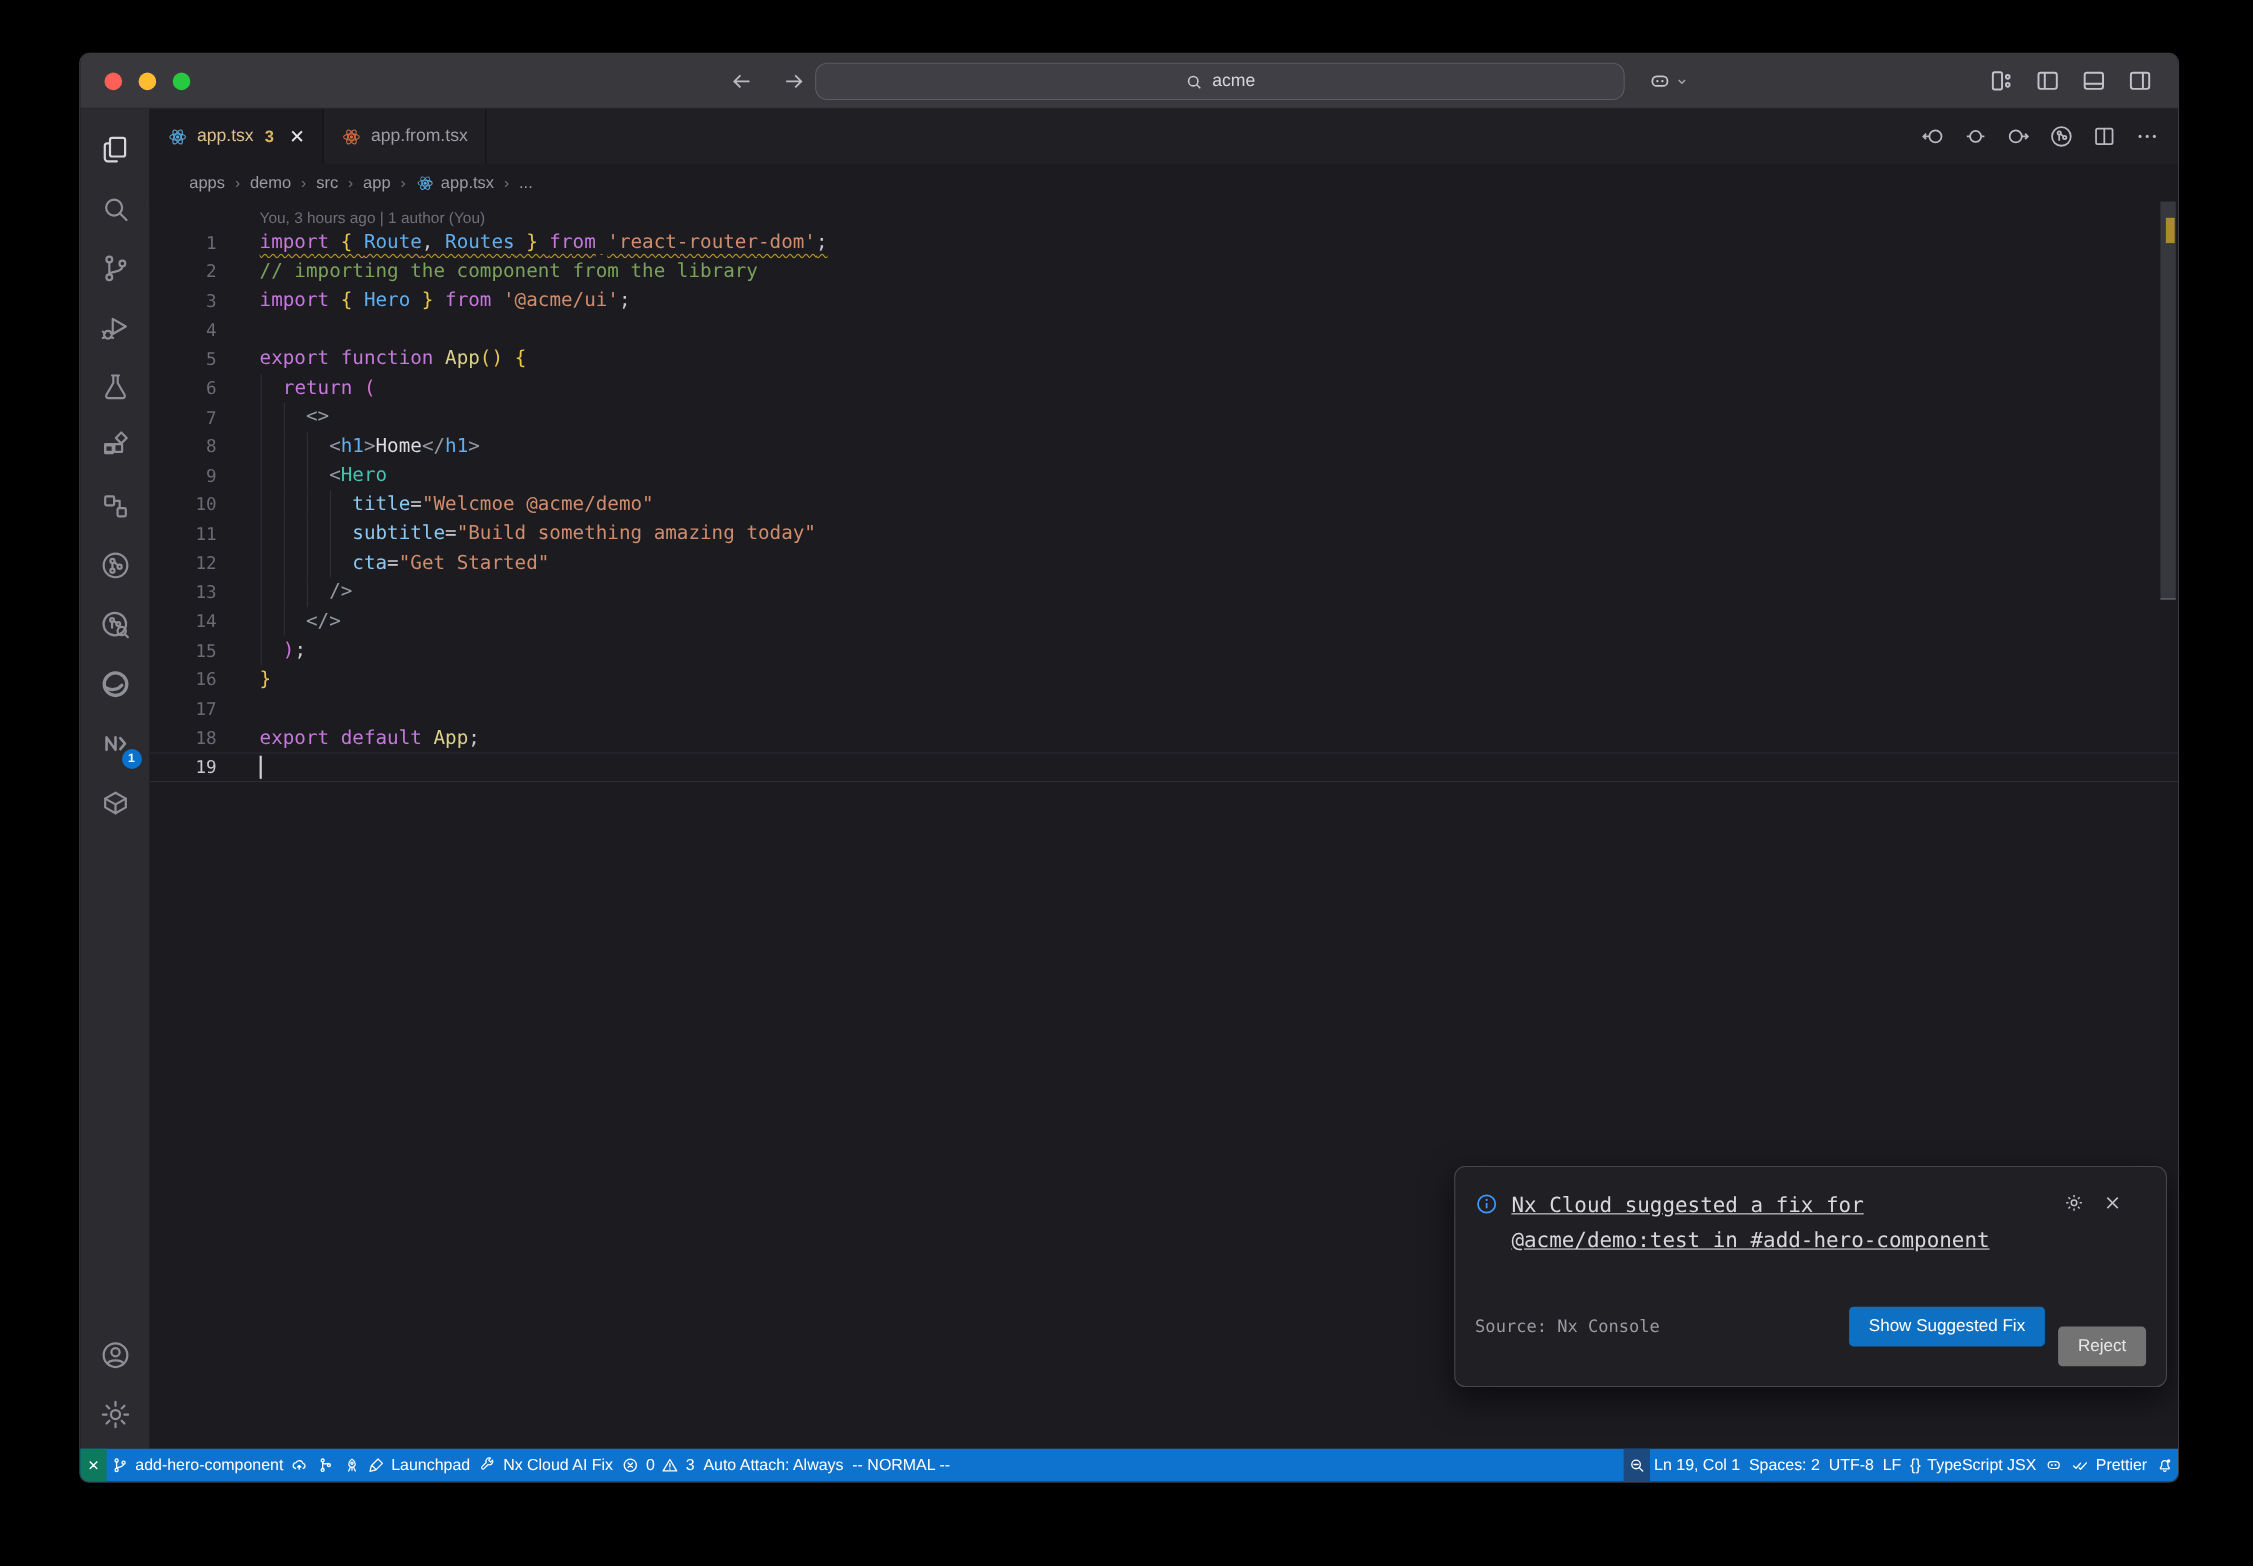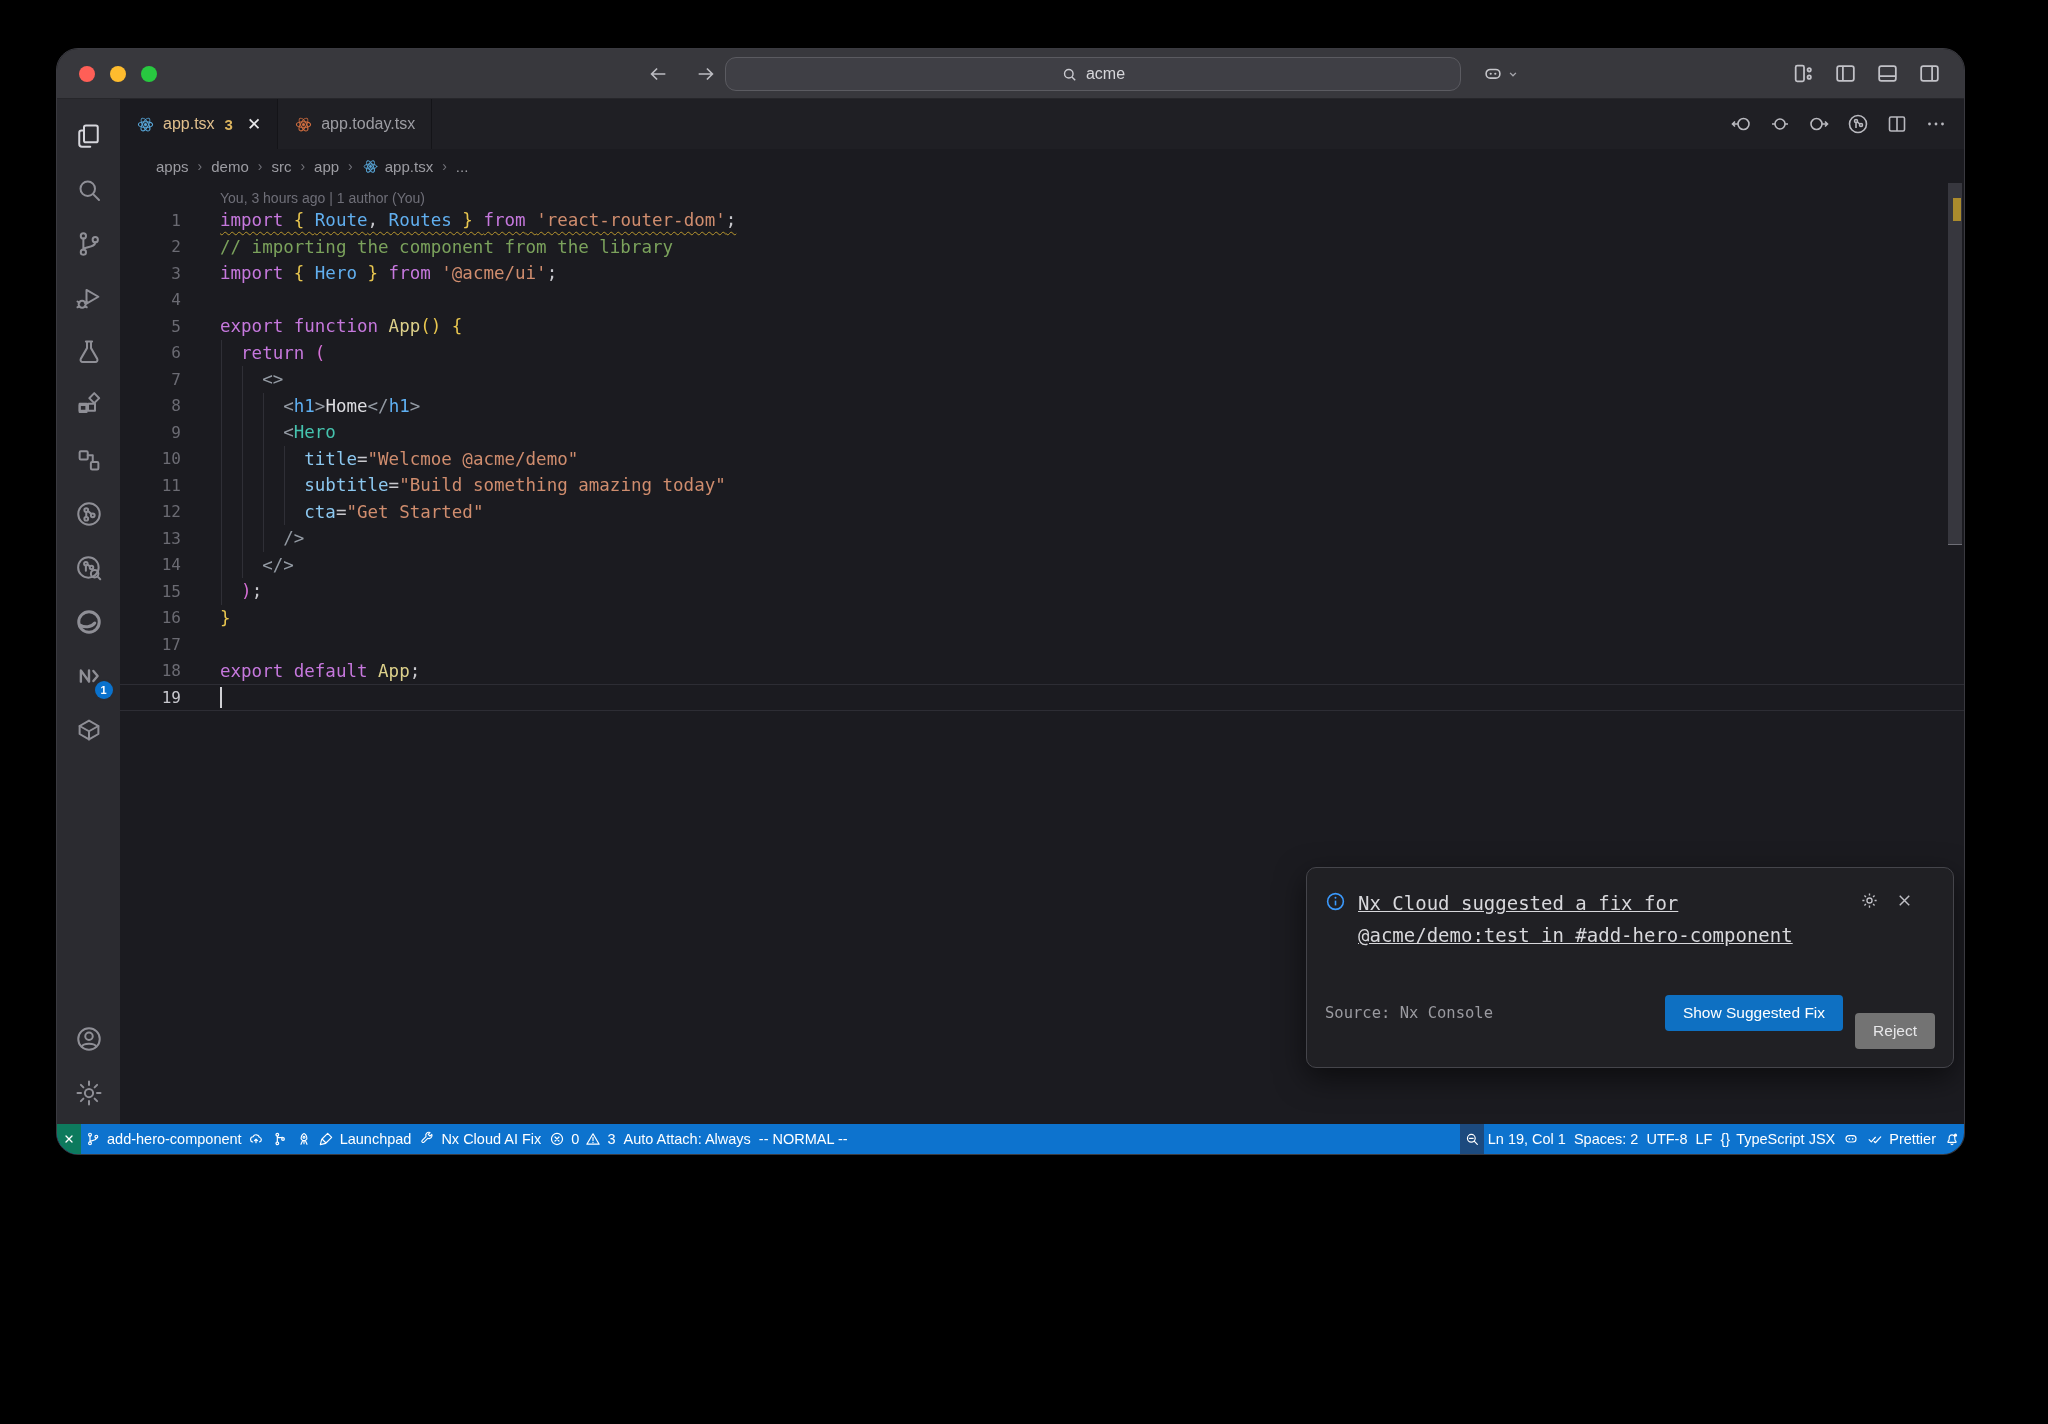--- a/index.html
+++ b/index.html
@@ -1,20 +1,20 @@
 <!DOCTYPE html>
 <html><head>
 <meta charset="utf-8">
 <style>
   * { margin:0; padding:0; box-sizing:border-box; }
   html,body { width:2048px; height:1424px; background:#000; overflow:hidden;
     font-family:"Liberation Sans", sans-serif; -webkit-font-smoothing:antialiased; }
 
-  .window { position:absolute; left:56px; top:48px; width:1909px; height:1107px;
-    background:#1b1b20; border:1px solid #3a3a40; border-radius:22px; overflow:hidden;
+  .window { position:absolute; left:72px; top:48px; width:1909px; height:1300px;
+    background:#1b1b20; border:1px solid #3a3a40; border-radius:9px; overflow:hidden;
     box-shadow:0 30px 80px rgba(0,0,0,.65); display:flex; flex-direction:column; }
 
   
   .titlebar { height:50px; flex:none; background:#38383d; display:flex; align-items:center;
     border-bottom:1px solid #26262a; position:relative; }
   .traffic { display:flex; gap:15px; margin-left:22px; }
   .tl { width:16px; height:16px; border-radius:50%; }
   .tl.red{background:#ff5f57}.tl.yellow{background:#febc2e}.tl.green{background:#28c840}
   .nav-arrows { position:absolute; left:590px; display:flex; gap:26px; color:#bcbcc2; }
   .nav-arrows .icon{width:22px;height:22px}
@@ -336,21 +336,21 @@
             </div>
             <div class="tab">
               <span class="icon" style="color: rgb(207, 109, 63);">
                 <svg viewBox="0 0 24 24" fill="none" stroke="currentColor" stroke-width="1.3" stroke-linecap="round" stroke-linejoin="round">
                   <circle cx="12" cy="12" r="2" fill="currentColor" stroke="none"></circle>
                   <ellipse cx="12" cy="12" rx="9" ry="3.6"></ellipse>
                   <ellipse cx="12" cy="12" rx="9" ry="3.6" transform="rotate(60 12 12)"></ellipse>
                   <ellipse cx="12" cy="12" rx="9" ry="3.6" transform="rotate(120 12 12)"></ellipse>
                 </svg>
               </span>
-              <span class="tab-label">app.today.tsx</span>
+              <span class="tab-label">app.from.tsx</span>
             </div>
           </div>
         <div class="editor-actions">
           <span class="icon">
             <svg viewBox="0 0 24 24" fill="none" stroke="currentColor" stroke-width="1.6">
                 <circle cx="14.5" cy="12" r="5.5"></circle>
                 <path d="M9 12H3.5M6 9.5L3.5 12 6 14.5"></path>
               </svg>
             </span>
           <span class="icon">

